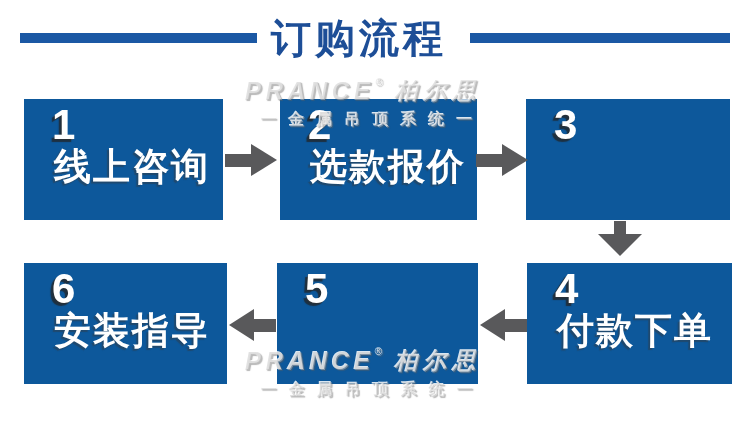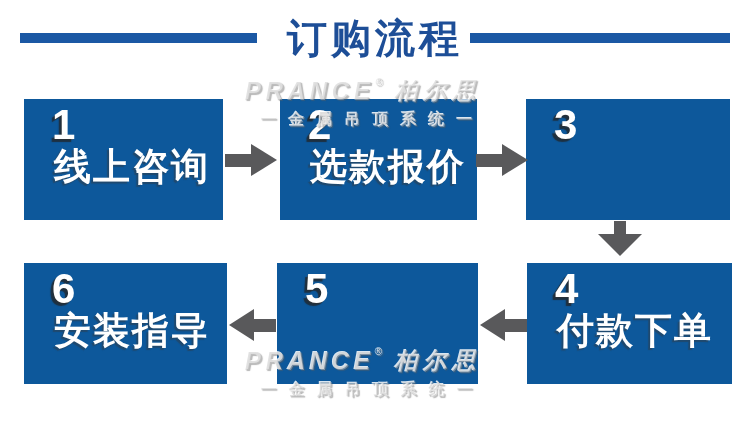--- a/index.html
+++ b/index.html
@@ -2,21 +2,21 @@
 <html><head>
 <meta charset="utf-8">
 <style>
   html,body{margin:0;padding:0;background:#ffffff;}
   .canvas{
     position:relative;width:750px;height:435px;background:#ffffff;overflow:hidden;
     font-family:"Liberation Sans","DejaVu Sans",sans-serif;
   }
   
   .title{
-    position:absolute;left:278px;top:15px;width:194px;margin:0;
+    position:absolute;left:262px;top:15px;width:194px;margin:0;
     font-size:40px;line-height:46px;font-weight:bold;color:#1d4e97;
     letter-spacing:4px;text-align:center;white-space:nowrap;
   }
   .hbar{position:absolute;top:33px;height:10px;background:#1b58a4;}
   .hbar-left{left:20px;width:237px;}
   .hbar-right{left:470px;width:260px;}
   
   .step-box{position:absolute;background:#0d589b;z-index:1;}
   .step-num{
     margin:4px 0 0 28px;font-size:42px;line-height:44px;font-weight:bold;color:#ffffff;

